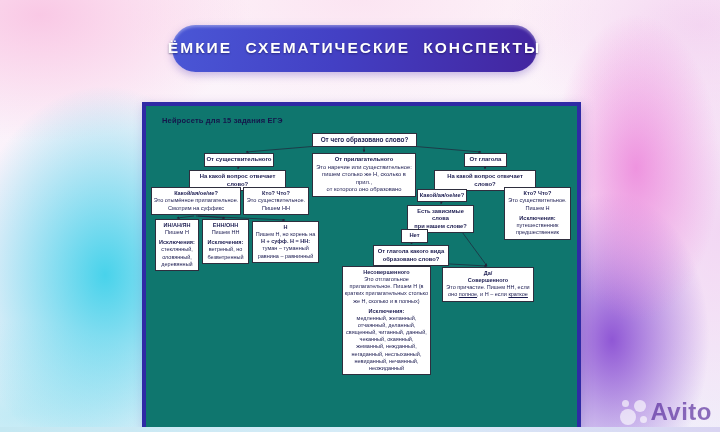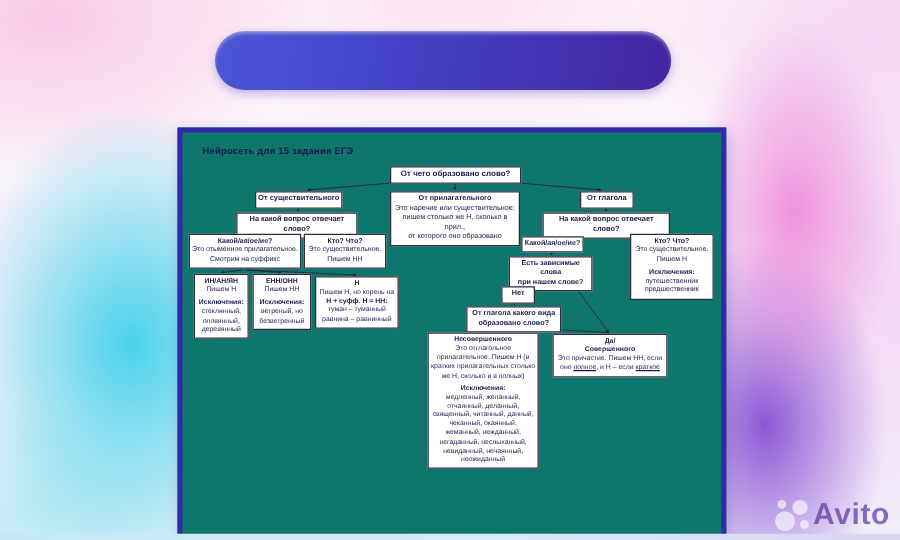--- a/index.html
+++ b/index.html
@@ -62,20 +62,21 @@
   .watermark .c1{width:16px;height:16px;left:0;bottom:0;}
   .watermark .c2{width:12px;height:12px;right:1px;top:1px;}
   .watermark .c3{width:7px;height:7px;left:2px;top:1px;}
   .watermark .c4{width:7px;height:7px;right:0;bottom:2px;}
   .watermark .txt{color:#4c1d95;font-size:24px;font-weight:bold;letter-spacing:.5px;}
 </style>
 </head>
 <body>
 
 <div class="banner">
+  <div>ЁМКИЕ СХЕМАТИЧЕСКИЕ КОНСПЕКТЫ</div>
 </div>
 
 <div class="card">
   <div class="chart">
     <div class="page-title">Нейросеть для 15 задания ЕГЭ</div>
     <svg class="edges" id="edges" viewBox="0 0 431 278" xmlns="http://www.w3.org/2000/svg">
       <defs>
         <marker id="arr" markerWidth="5" markerHeight="5" refX="3.6" refY="2" orient="auto">
           <path d="M0,0 L4,2 L0,4 z" fill="#23233a"></path>
         </marker>

